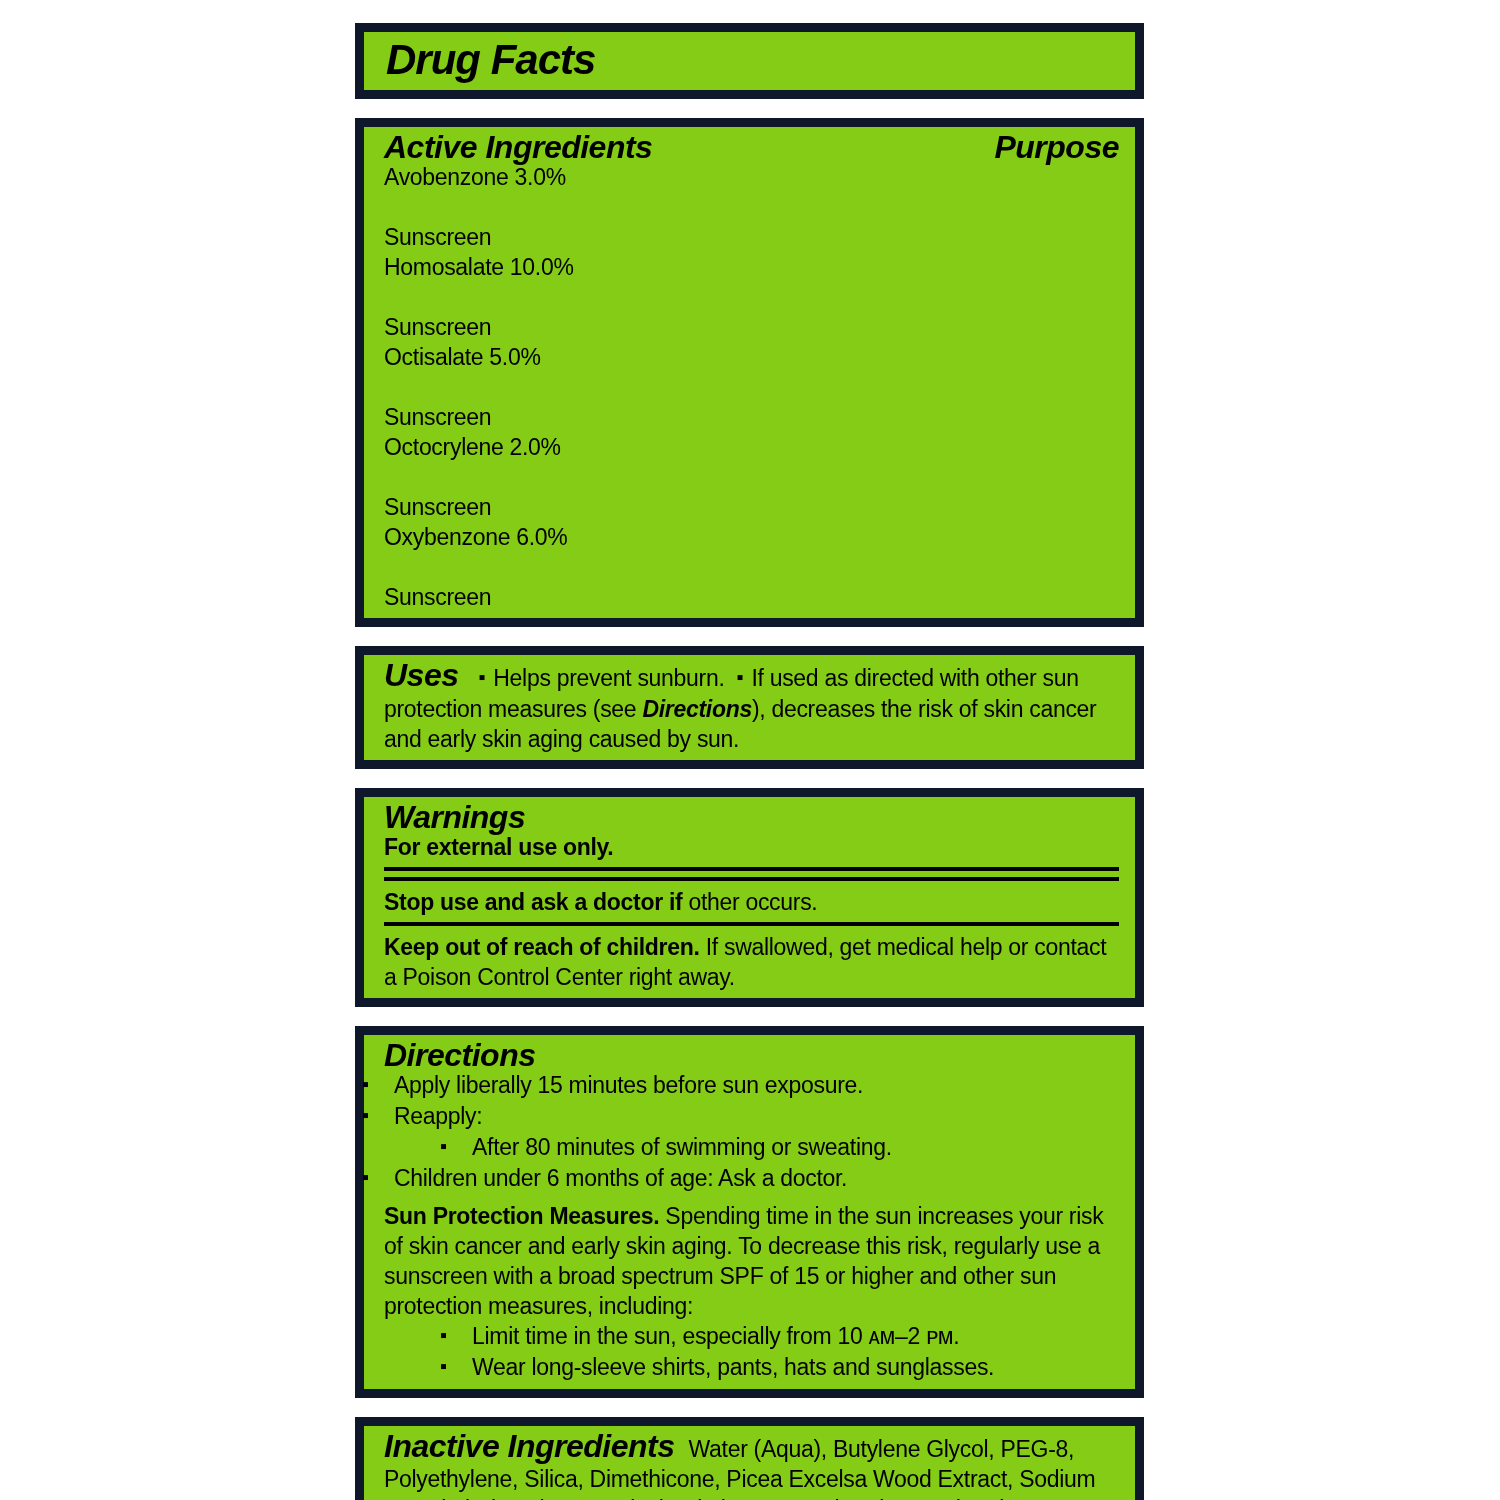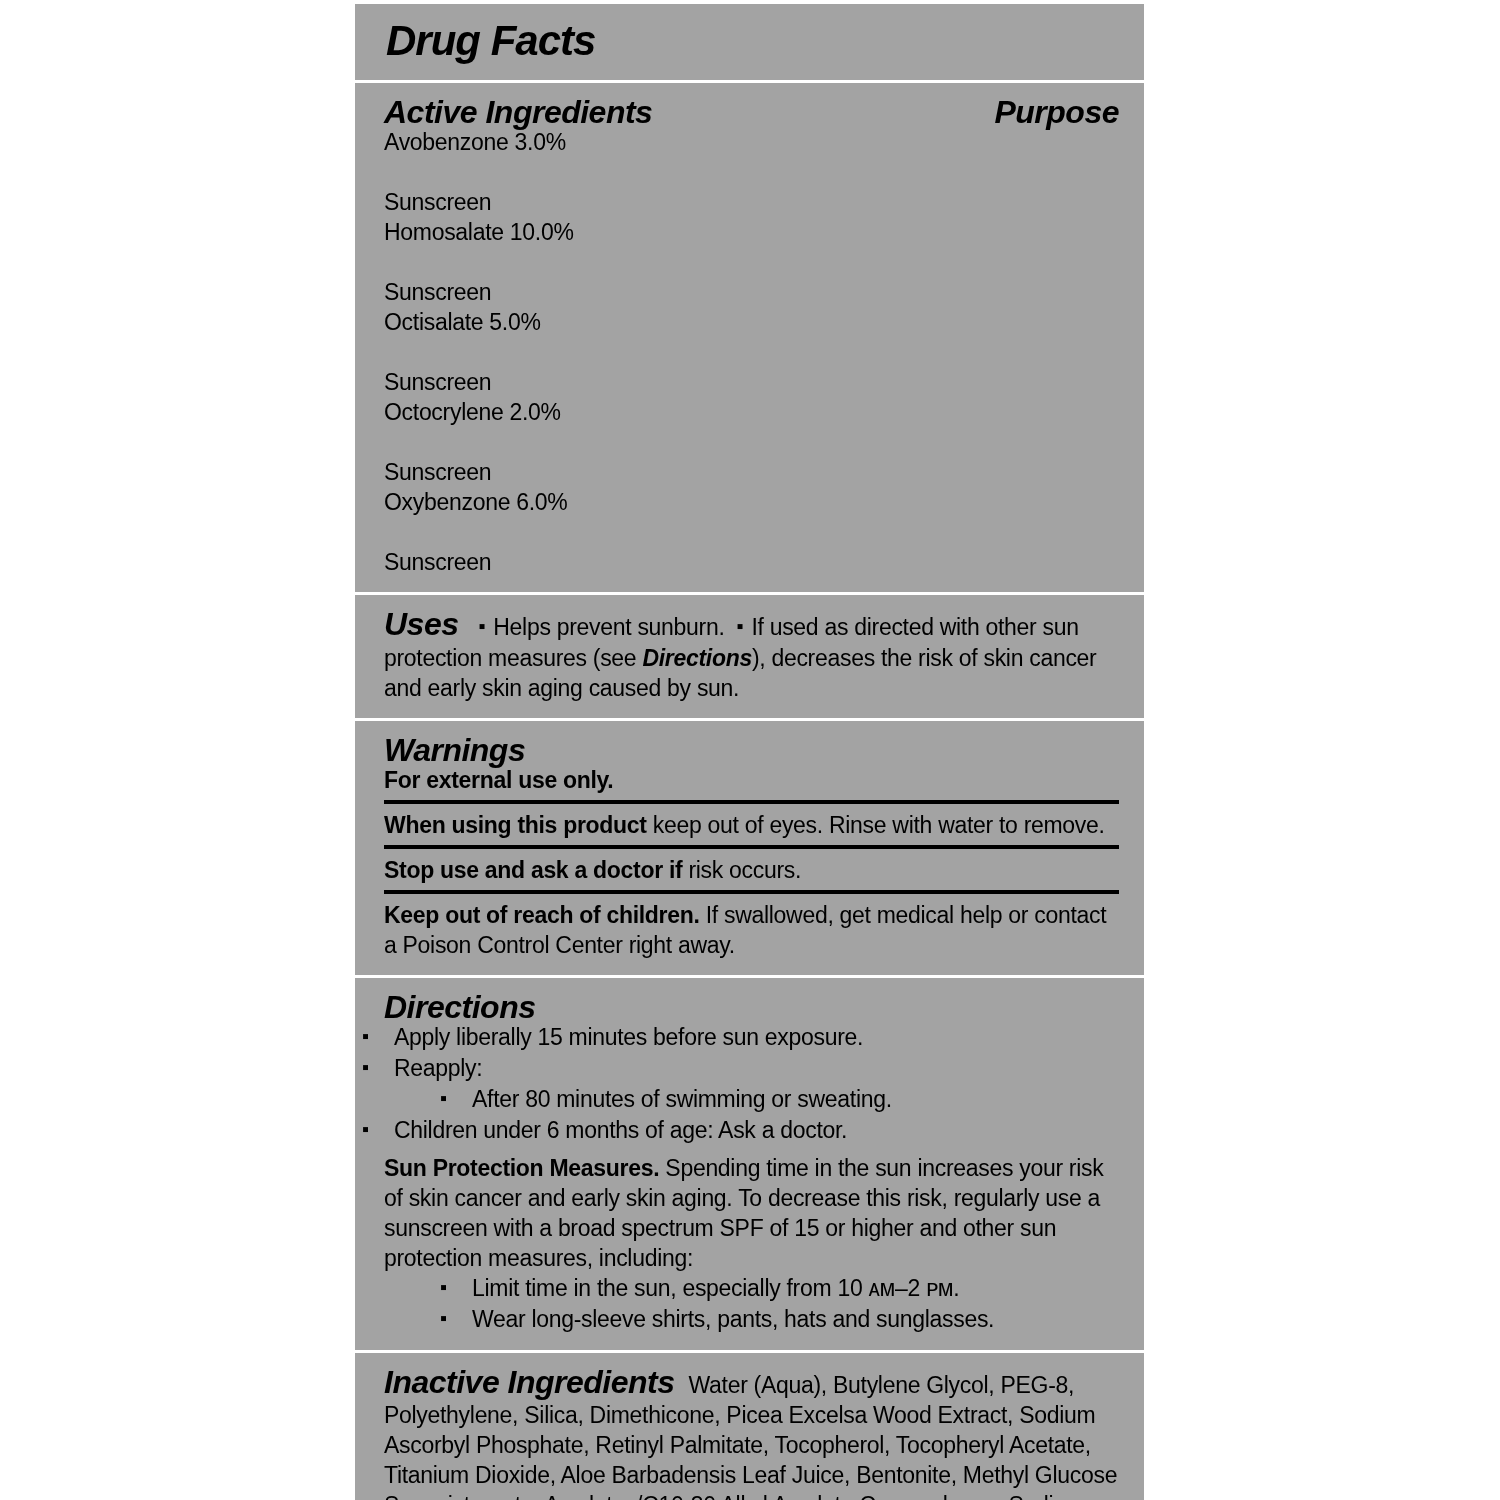--- a/index.html
+++ b/index.html
@@ -11,24 +11,25 @@
   }
   .label {
     position: absolute;
     left: 355px; top: 4px;
     width: 789px;
     font-size: 23px;
     letter-spacing: -0.3px;
     line-height: 30px;
   }
   .box {
-    border: 9px solid #a3a3a3;
-    background: #a3a3a3;
+    border: 9px solid #0f172a;
+    background: #84cc16;
     margin-bottom: 3px;
     padding: 5px 16px 6px 20px;
+    margin-top: 19px;
   }
   .title-box { padding: 5px 16px 7px 22px; }
   .title {
     font-size: 42px;
     font-weight: bold;
     font-style: italic;
     line-height: 46px;
     letter-spacing: -1px;
   }
   .h2 {
@@ -105,23 +106,22 @@
   </div>
 
   <div class="box">
     <p><span class="h2 inline">Uses</span><span class="bullet uses-bullet">▪</span><span>Helps prevent sunburn.</span> <span class="bullet uses-bullet">▪</span><span>If used as directed with other sun protection measures (see </span><span class="bi">Directions</span><span>), decreases the risk of skin cancer and early skin aging caused by sun.</span></p>
   </div>
 
   <div class="box">
     <div class="h2">Warnings</div>
     <p class="bold">For external use only.</p>
     <div class="rule"></div>
-    <p><span class="bold">When using this product</span><span> keep out of eyes. Rinse with water to remove.</span></p>
     <div class="rule"></div>
-    <p><span class="bold">Stop use and ask a doctor if</span><span> risk occurs.</span></p>
+    <p><span class="bold">Stop use and ask a doctor if</span><span> other occurs.</span></p>
     <div class="rule"></div>
     <p><span class="bold">Keep out of reach of children.</span><span> If swallowed, get medical help or contact a Poison Control Center right away.</span></p>
   </div>
 
   <div class="box">
     <div class="h2">Directions</div>
     <div class="b1"><span class="bullet">▪</span><span>Apply liberally 15 minutes before sun exposure.</span></div>
     <div class="b1"><span class="bullet">▪</span><span>Reapply:</span></div>
     <div class="b2"><span class="bullet">▪</span><span>After 80 minutes of swimming or sweating.</span></div>
     <div class="b1"><span class="bullet">▪</span><span>Children under 6 months of age: Ask a doctor.</span></div>

